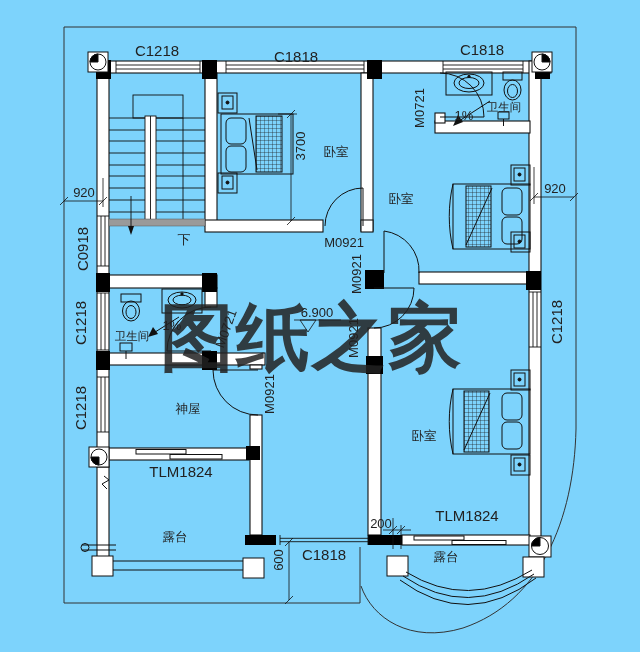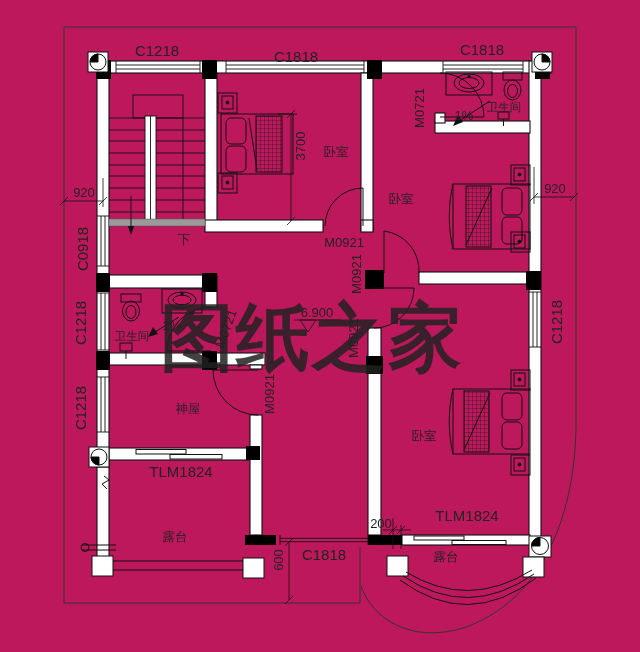--- a/index.html
+++ b/index.html
@@ -1,16 +1,16 @@
 <!DOCTYPE html>
 <html><head>
 <meta charset="utf-8">
 <style>
   html,body{margin:0;padding:0;background:#ffffff;}
-  .page{position:relative;width:640px;height:652px;background:#be185d;overflow:hidden;
+  .page{position:relative;width:640px;height:652px;background:#7dd3fc;overflow:hidden;
         font-family:"Liberation Sans", sans-serif;}
   svg{display:block}
   svg text{fill:#222;font-family:"Liberation Sans", sans-serif;}
   .lbl{font-size:13px;}
   .win{font-size:15px;}
   .room{font-size:12.5px;}
   .small{font-size:11.5px;}
   .wm{font-family:"DejaVu Serif", serif;font-weight:bold;}
 </style>
 </head>

